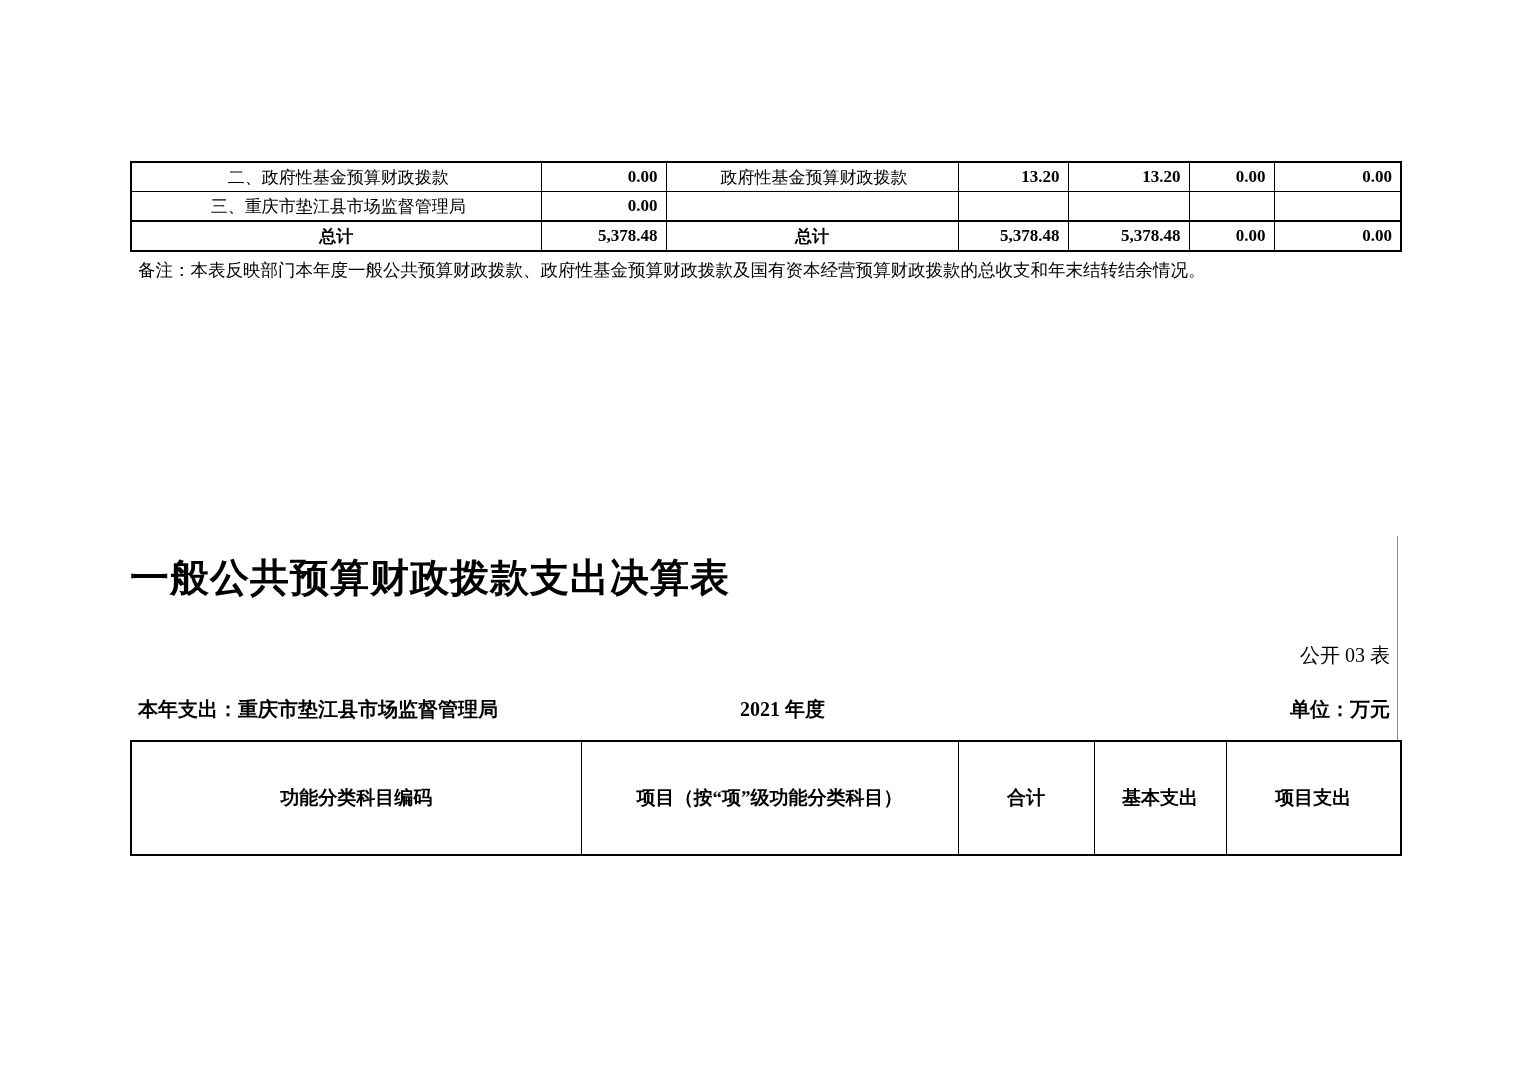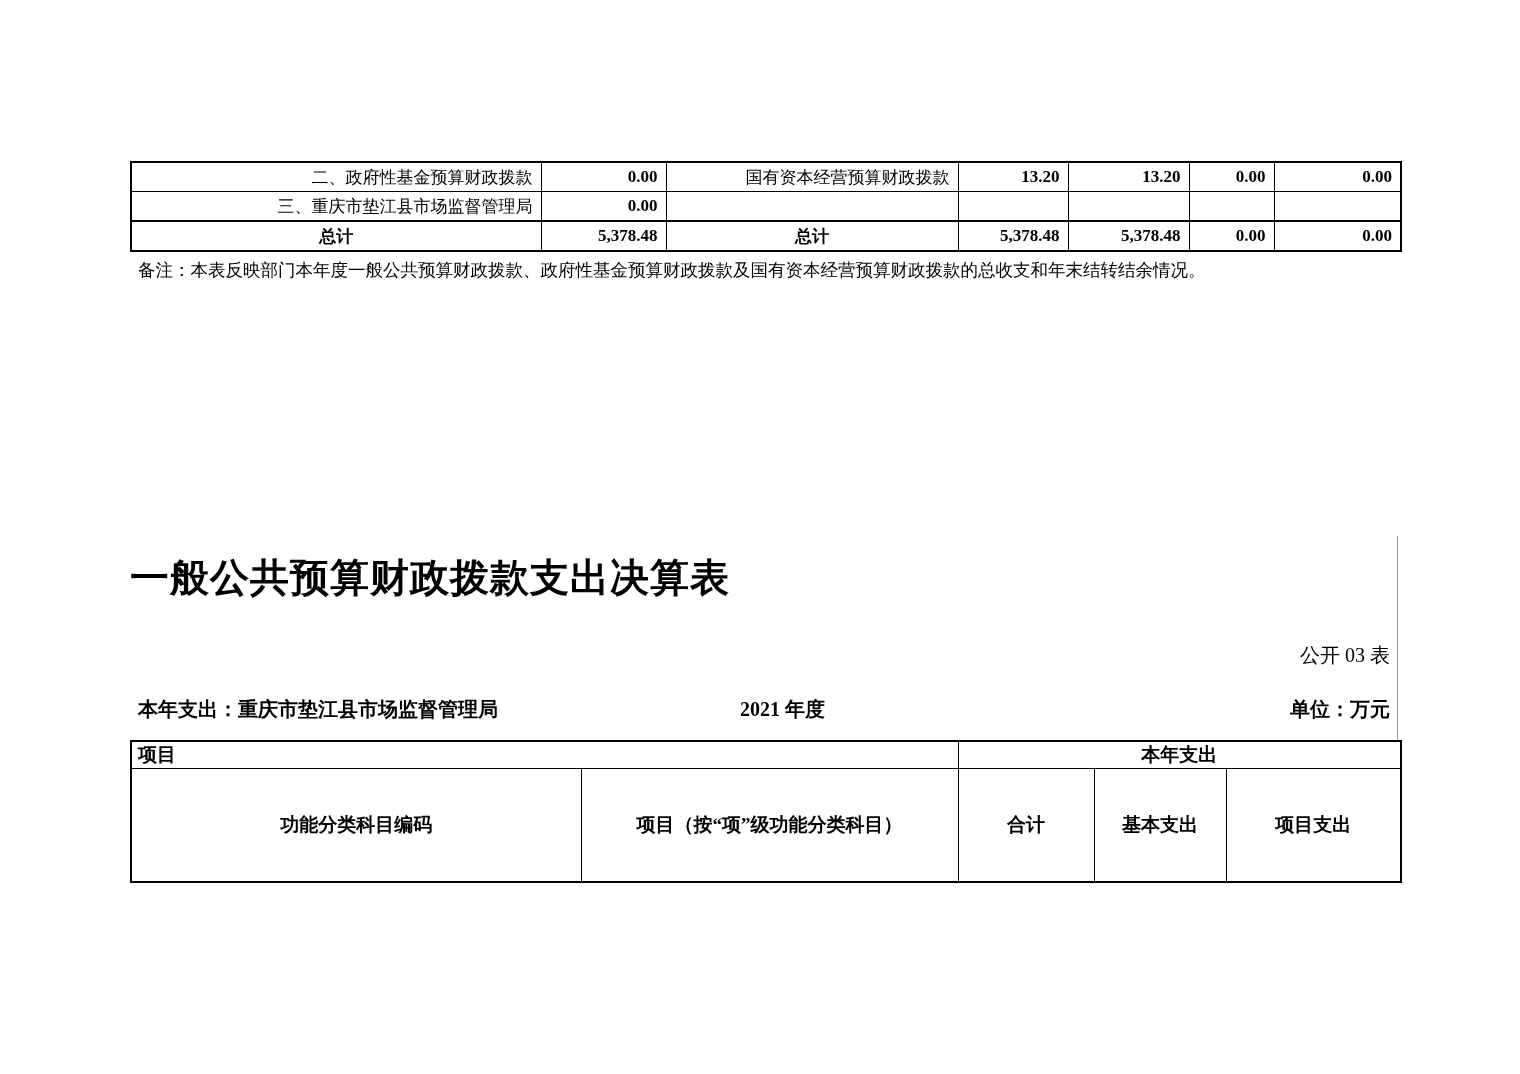--- a/index.html
+++ b/index.html
@@ -29,21 +29,21 @@
   .top-table td {
     border: 1px solid #000;
     height: 28px;
     padding: 0 8px;
     white-space: nowrap;
     overflow: hidden;
     vertical-align: middle;
   }
   .top-table { border: 2px solid #000; }
   .top-table tr.total-row td { border-top: 2px solid #000; font-size: 17px; }
-  .top-table td.lbl { text-align: right; padding-left: 12px; }
+  .top-table td.lbl { text-align: center; padding-left: 12px; }
   .top-table td.num { text-align: right; font-weight: bold; }
   .top-table td.total-lbl { text-align: center; font-weight: bold; }
 
   
   .note {
     position: absolute;
     left: 138px;
     top: 258px;
     font-size: 17.5px;
     white-space: nowrap;
@@ -127,21 +127,21 @@
       <col style="width:292px">
     <col style="width:110px">
       <col style="width:121px">
       <col style="width:85px">
       <col style="width:127px">
   </colgroup>
   <tbody>
     <tr>
       <td class="lbl">二、政府性基金预算财政拨款</td>
       <td class="num">0.00</td>
-      <td class="lbl">国有资本经营预算财政拨款</td>
+      <td class="lbl">政府性基金预算财政拨款</td>
       <td class="num">13.20</td>
       <td class="num">13.20</td>
       <td class="num">0.00</td>
       <td class="num">0.00</td>
     </tr>
     <tr>
       <td class="lbl">三、重庆市垫江县市场监督管理局</td>
       <td class="num">0.00</td>
       <td class="lbl"></td>
       <td class="num"></td>
@@ -176,24 +176,20 @@
 
 <table class="bottom-table">
   <colgroup>
     <col style="width:450px">
       <col style="width:377px">
     <col style="width:136px">
       <col style="width:132px">
       <col style="width:175px">
   </colgroup>
   <tbody>
-    <tr class="hdr-row1">
-      <td colspan="2">项目</td>
-      <td colspan="3" class="center">本年支出</td>
-    </tr>
     <tr class="hdr-row2">
       <td>功能分类科目编码</td>
       <td>项目（按“项”级功能分类科目）</td>
       <td>合计</td>
       <td>基本支出</td>
       <td>项目支出</td>
     </tr>
   </tbody>
 </table>
 

